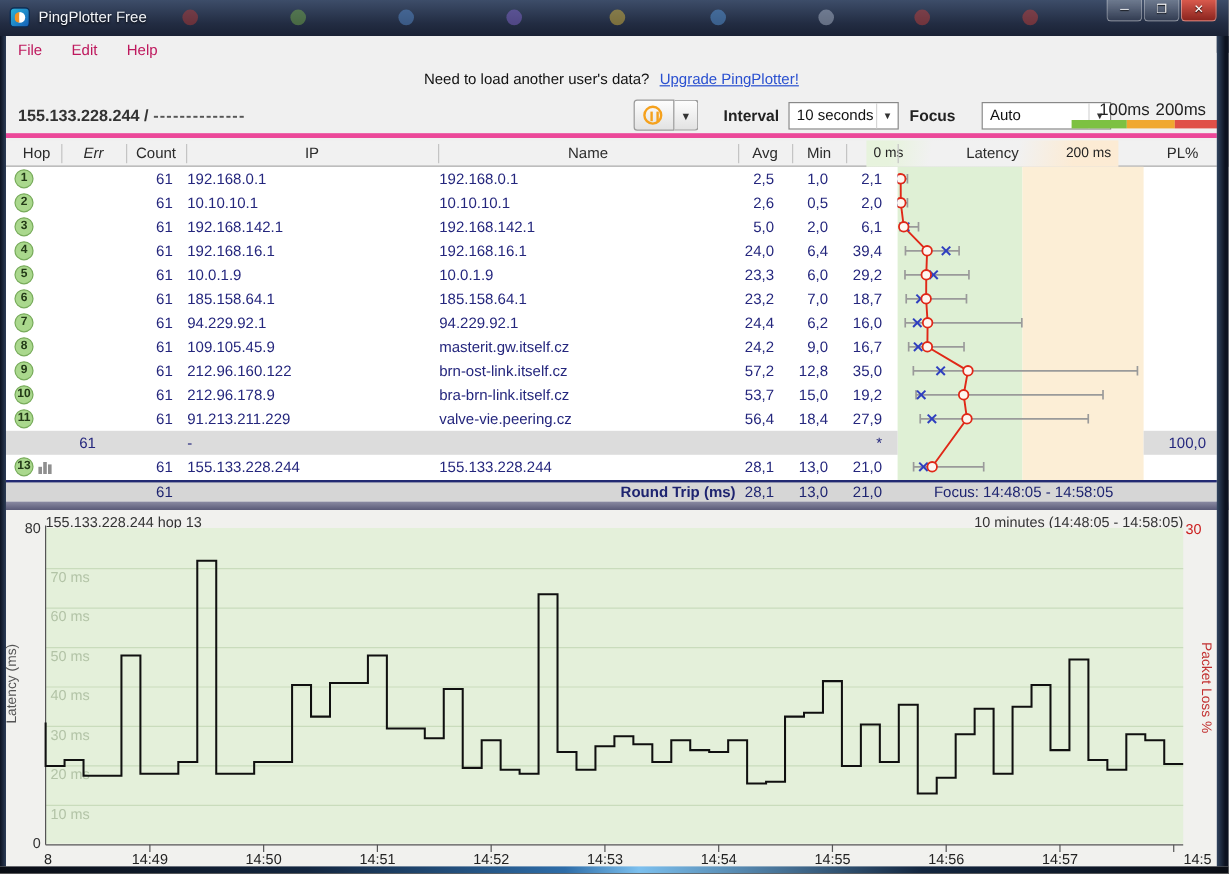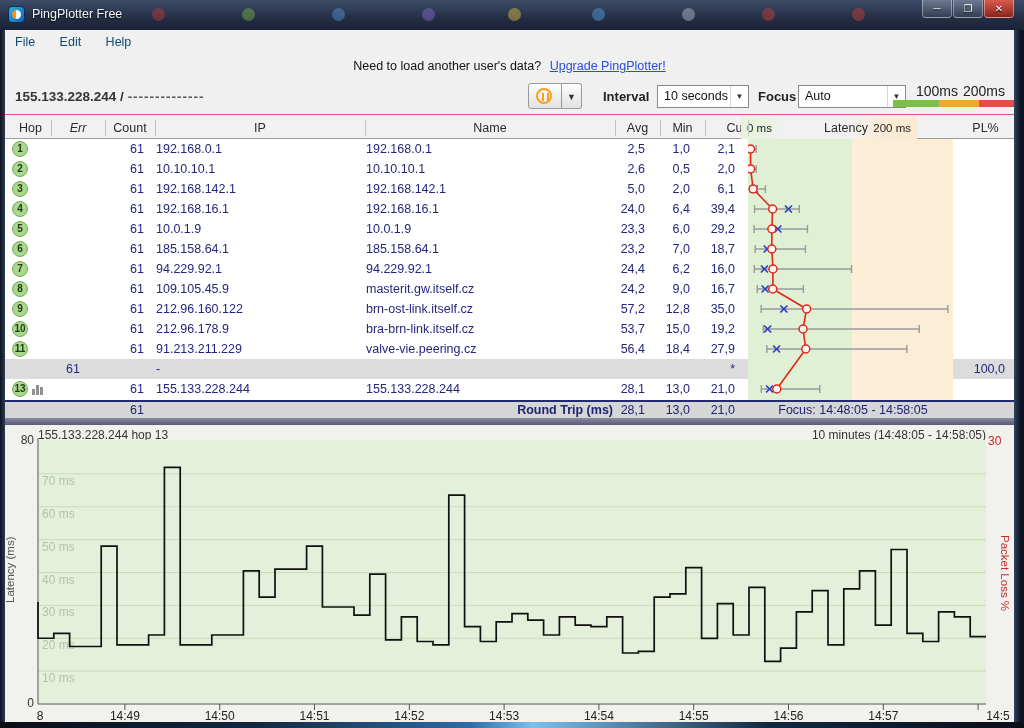--- a/index.html
+++ b/index.html
@@ -31,25 +31,25 @@
   .wbtn.close{background:linear-gradient(180deg,rgba(225,90,75,.95),rgba(150,35,25,.9));}
 
   
   .bL{position:absolute;left:0;top:30px;width:5px;height:692px;background:linear-gradient(90deg,#0c1220,#2c3c56);z-index:50;}
   .bR{position:absolute;left:1014px;top:30px;width:10px;height:692px;background:linear-gradient(90deg,#31445f,#0c1220 70%);z-index:50;}
   .bB{position:absolute;left:0;top:722px;width:1024px;height:6px;z-index:50;
     background:linear-gradient(90deg,#0a0d14,#13263f 25%,#2e6da8 46%,#7cc0ee 52%,#13263f 75%,#0a0d14);}
 
   
   .menubar{position:absolute;left:5px;top:30px;width:1009px;height:25px;background:#f0f0f0;}
-  .mitem{display:inline-block;padding:5px 10px;font-size:12.5px;color:#0c4a6e;}
+  .mitem{display:inline-block;padding:5px 10px;font-size:12.5px;color:#be185d;}
   .noticebar{position:absolute;left:5px;top:55px;width:1009px;height:25px;background:#f0f0f0;text-align:center;
     font-size:12.5px;color:#111;line-height:22px;}
   .noticebar a{color:#2a50d0;text-decoration:underline;margin-left:5px;}
-  .targetbar{position:absolute;left:5px;top:80px;width:1009px;height:35px;background:#f0f0f0;border-bottom:1px solid #ec4899;}
+  .targetbar{position:absolute;left:5px;top:80px;width:1009px;height:35px;background:#f0f0f0;border-bottom:4px solid #ec4899;}
   .target{position:absolute;left:10px;top:9px;font-size:13.5px;font-weight:bold;color:#333;}
   .target .dash{font-weight:bold;color:#555;letter-spacing:1px;}
 
   
   .pausegrp{position:absolute;left:523px;top:3px;height:26px;display:flex;}
   .pbtn{width:34px;height:26px;border:1px solid #9a9a9a;border-radius:3px 0 0 3px;
     background:linear-gradient(180deg,#fdfdfd,#e2e2e2);position:relative;}
   .pbtn .ring{position:absolute;left:7px;top:4px;width:16px;height:16px;border:2.5px solid #f5a11d;border-radius:50%;}
   .pbtn .ring b{position:absolute;left:3.5px;top:3px;width:2.5px;height:8px;background:#f5a11d;}
   .pbtn .ring b+b{left:8.5px;}
@@ -62,21 +62,21 @@
     text-align:center;font-size:8px;color:#333;line-height:21px;}
   .legend{position:absolute;left:888px;top:3px;width:125px;height:28px;}
   .legend .t{position:absolute;top:0;font-size:14px;color:#222;}
   .legend .bar{position:absolute;top:17px;left:0;width:125px;height:7px;display:flex;}
   .legend .bar i{height:7px;}
 
   
   .theader{position:absolute;left:5px;top:117px;width:1009px;height:22px;background:#f1f1f1;border-bottom:1px solid #9d9d9d;}
   .h{position:absolute;top:0;height:22px;line-height:22px;font-size:12.5px;color:#2b2b2b;text-align:center;}
   .hsep{position:absolute;top:3px;width:1px;height:16px;background:#c4c4c4;}
-  .latgrad{position:absolute;left:736px;top:0;width:176px;height:22px;
+  .latgrad{position:absolute;left:717px;top:0;width:210px;height:22px;
     background:linear-gradient(100deg,#e7f3dd 0%,#e7f3dd 10%,#f1f1f1 26%,#f1f1f1 60%,#fcebd4 82%,#fcebd4 100%);}
   .latgrad .l0{position:absolute;left:6px;font-size:11.5px;color:#222;line-height:22px;}
   .latgrad .lc{position:absolute;left:0;width:210px;text-align:center;font-size:12.5px;color:#2b2b2b;line-height:22px;}
   .latgrad .l2{position:absolute;right:6px;font-size:11.5px;color:#222;line-height:22px;}
 
   .tbody{position:absolute;left:0;top:139px;width:1024px;height:261px;background:#fff;}
   .bandG{position:absolute;left:748px;top:0;width:104px;height:261px;background:#dff0d5;z-index:1;}
   .bandO{position:absolute;left:852px;top:0;width:101px;height:261px;background:#fceed6;z-index:1;}
   #hop-rows{position:absolute;left:0;top:0;width:1024px;height:261px;z-index:2;}
   .trow{position:absolute;left:0;width:1024px;height:20px;}
@@ -176,21 +176,21 @@
           </span>
       </div>
       <div class="pdrop">▼</div>
     </div>
     <div class="lbl" style="left:598px;">Interval</div>
     <div class="sel" style="left:652px;width:92px;">
       <span>10 seconds</span>
       <span class="arr">▼</span>
     </div>
     <div class="lbl" style="left:753px;">Focus</div>
-    <div class="sel" style="left:793px;width:108px;">
+    <div class="sel" style="left:813px;width:108px;">
       <span>Auto</span>
       <span class="arr">▼</span>
     </div>
     <div class="legend">
       <span class="t" style="left:23px;">100ms</span>
       <span class="t" style="left:70px;">200ms</span>
       <span class="bar">
         <i style="width:46px;background:#7dc142;"></i>
           <i style="width:40px;background:#f0a830;"></i>
           <i style="width:39px;background:#e05048;"></i>

